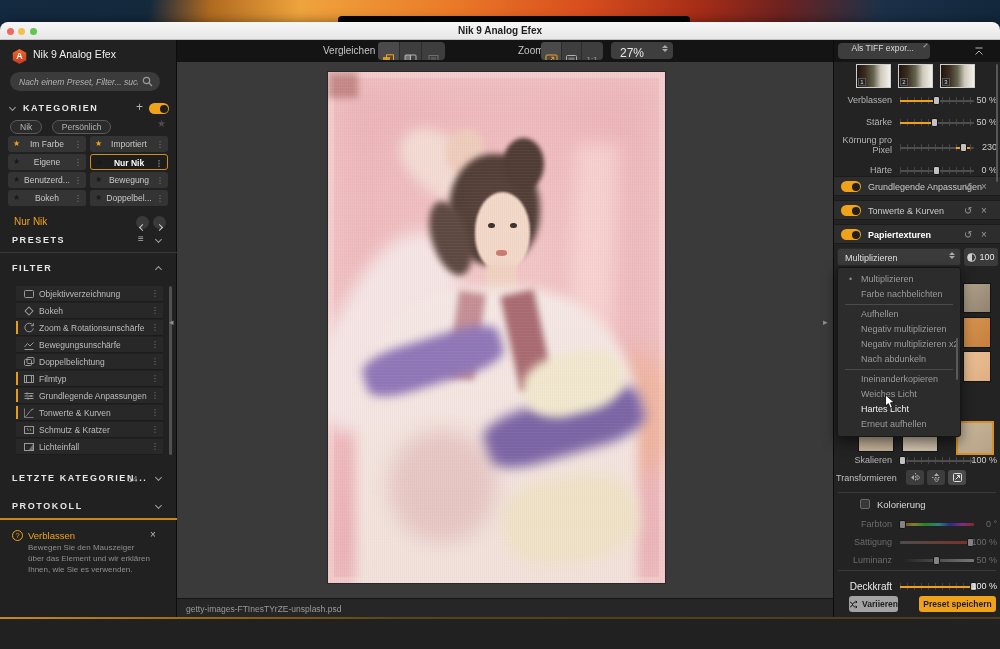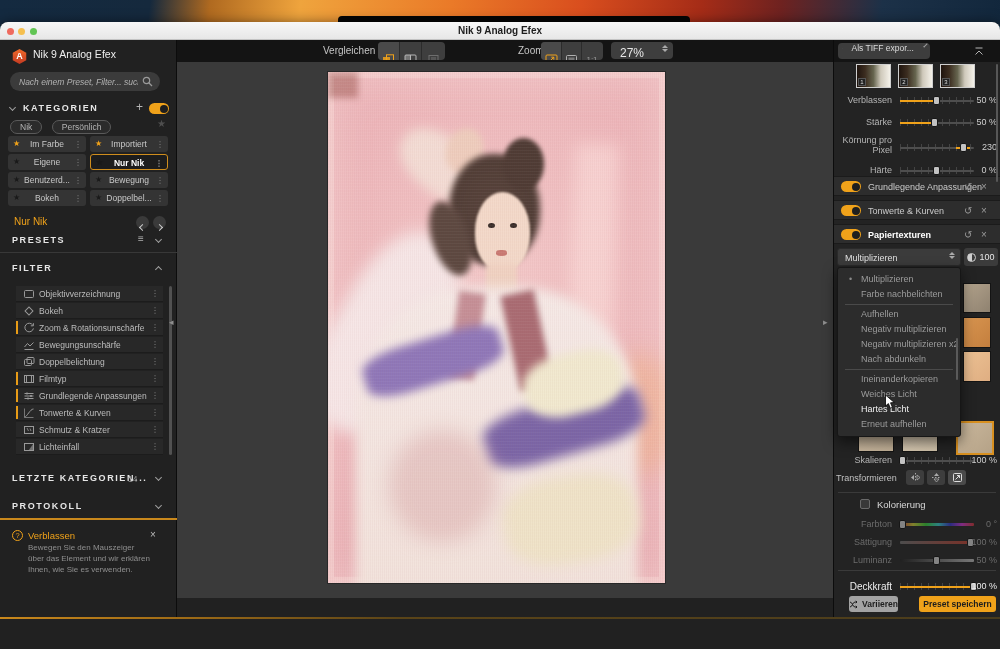--- a/index.html
+++ b/index.html
@@ -375,20 +375,23 @@
       <div class="ph" style="left:10%;top:52%;width:42%;height:9%;background:#8f77b8;filter:blur(5px);transform:rotate(-17deg);border-radius:30%"></div>
       <div class="ph" style="left:46%;top:64%;width:48%;height:11%;background:#7b65a6;filter:blur(6px);transform:rotate(-16deg);border-radius:30%"></div>
       <div class="ph" style="left:58%;top:55%;width:30%;height:12%;background:#f1e9cf;filter:blur(5px);transform:rotate(-14deg);border-radius:40%"></div>
       <div class="ph" style="left:52%;top:79%;width:40%;height:17%;background:#efe3c8;filter:blur(7px);transform:rotate(-9deg);border-radius:40%"></div>
       <div class="ph" style="left:18%;top:70%;width:32%;height:22%;background:rgba(214,164,164,.45);filter:blur(10px);border-radius:50%"></div>
       <div class="grain"></div>
     </div>
     <span class="abs" style="left:169px;top:295px;color:#8f8f8f;font-size:9px;z-index:5">◂</span>
     <span class="abs" style="left:823px;top:295px;color:#8f8f8f;font-size:9px;z-index:5">▸</span>
 
+    <div class="filebar">
+      <span class="abs" style="left:9px;top:5px;font-size:8.5px;color:#9a9a9a">getty-images-FTInesTYrZE-unsplash.psd</span>
+    </div>
 
     <div class="rightpanel">
       <div class="ptop">
         <div class="exportbtn">
           <svg width="9" height="11" viewBox="0 0 9 11">
               <path d="M2.8 4H1v6h7V4H6.2" fill="none" stroke="#ccc"></path>
               <path d="M4.5 .8V6M4.5 .8 3 2.3M4.5 .8 6 2.3" fill="none" stroke="#ccc"></path>
             </svg>
           <span style="font-size:8.5px;color:#dcdcdc;white-space:nowrap">Als TIFF expor...</span>
           <span class="chv down" style="margin-left:2px"></span>

